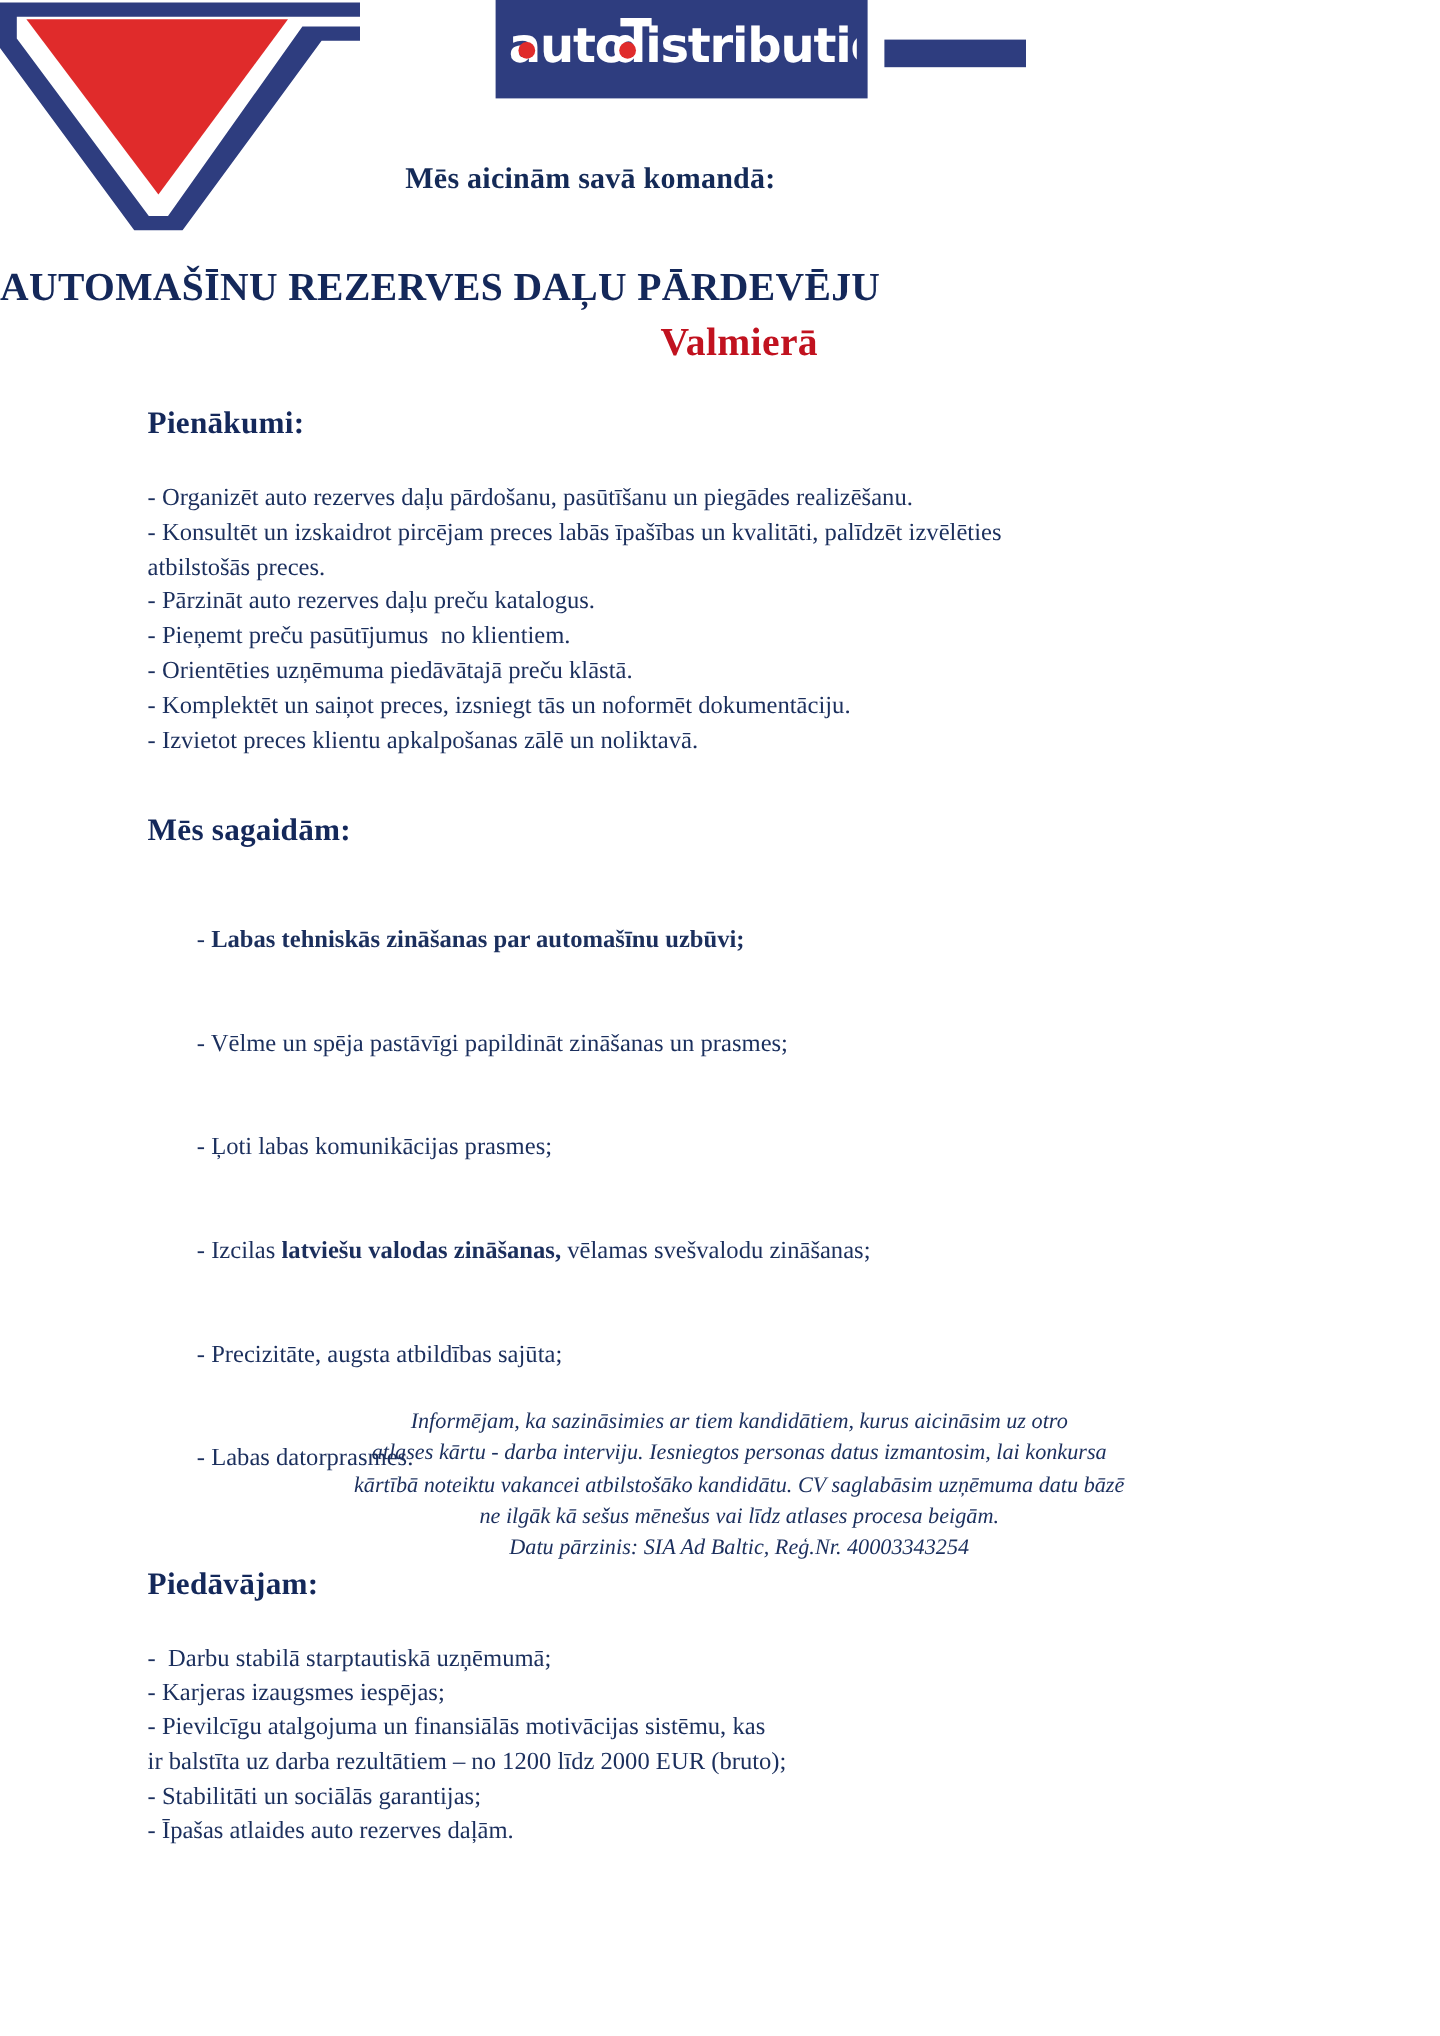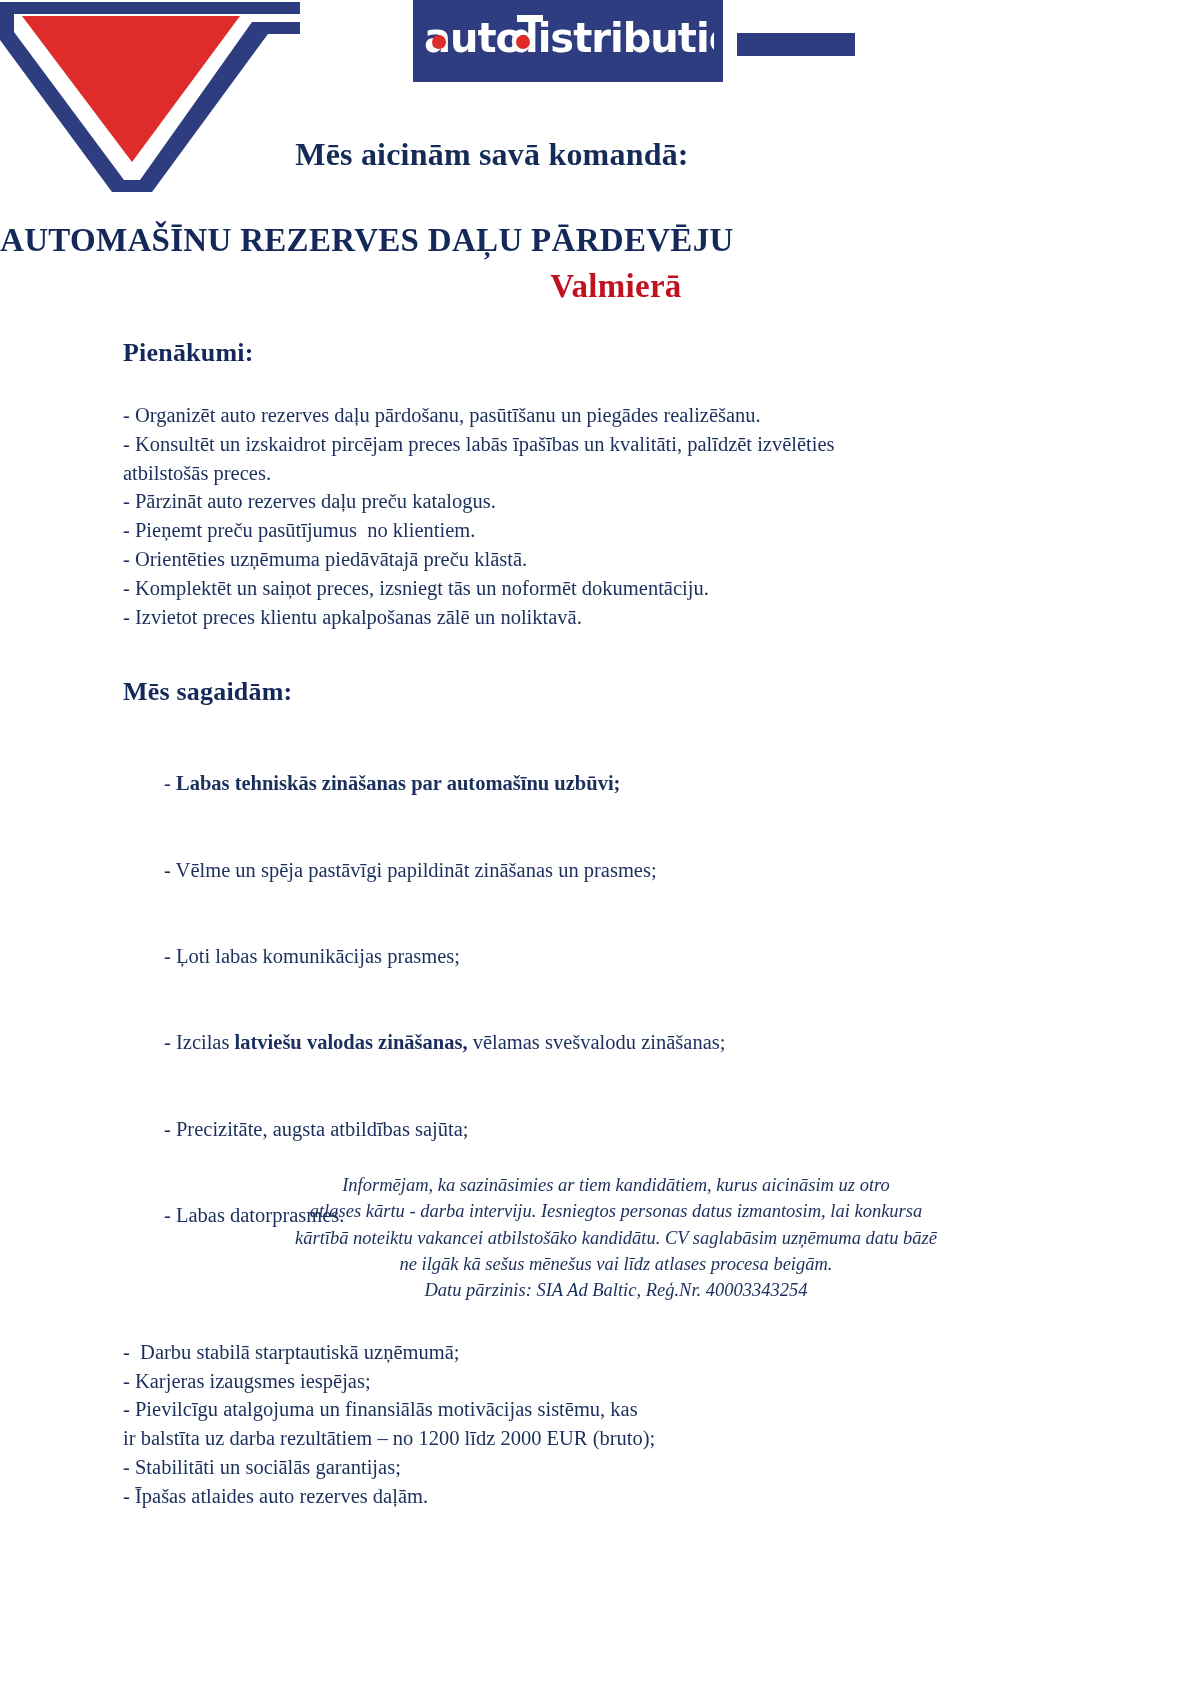--- a/index.html
+++ b/index.html
@@ -64,21 +64,21 @@
     background: #2e3d7f;
   }
 
   
   .invite {
     position: absolute;
     left: 0;
     top: 136px;
     width: 984px;
     text-align: center;
-    font-size: 32px;
+    font-size: 25px;
     font-weight: bold;
     color: #142a57;
     letter-spacing: 0.2px;
   }
 
   .job-title {
     position: absolute;
     left: 0;
     top: 222px;
     width: 1200px;
@@ -236,20 +236,21 @@
       </li>
       <li>
         <span>- Labas datorprasmes.</span><b></b><span></span>
       </li>
     </ul>
   </div>
 
   <div class="gap-section"></div>
 
   <div class="sec-offer">
+    <h2 class="section-heading">Piedāvājam:</h2>
     <div class="gap-after-heading"></div>
     <ul class="list">
       <li>-  Darbu stabilā starptautiskā uzņēmumā;</li>
       <li>- Karjeras izaugsmes iespējas;</li>
       <li>- Pievilcīgu atalgojuma un finansiālās motivācijas sistēmu, kas
 ir balstīta uz darba rezultātiem – no 1200 līdz 2000 EUR (bruto);</li>
       <li>- Stabilitāti un sociālās garantijas;</li>
       <li>- Īpašas atlaides auto rezerves daļām.</li>
     </ul>
   </div>

